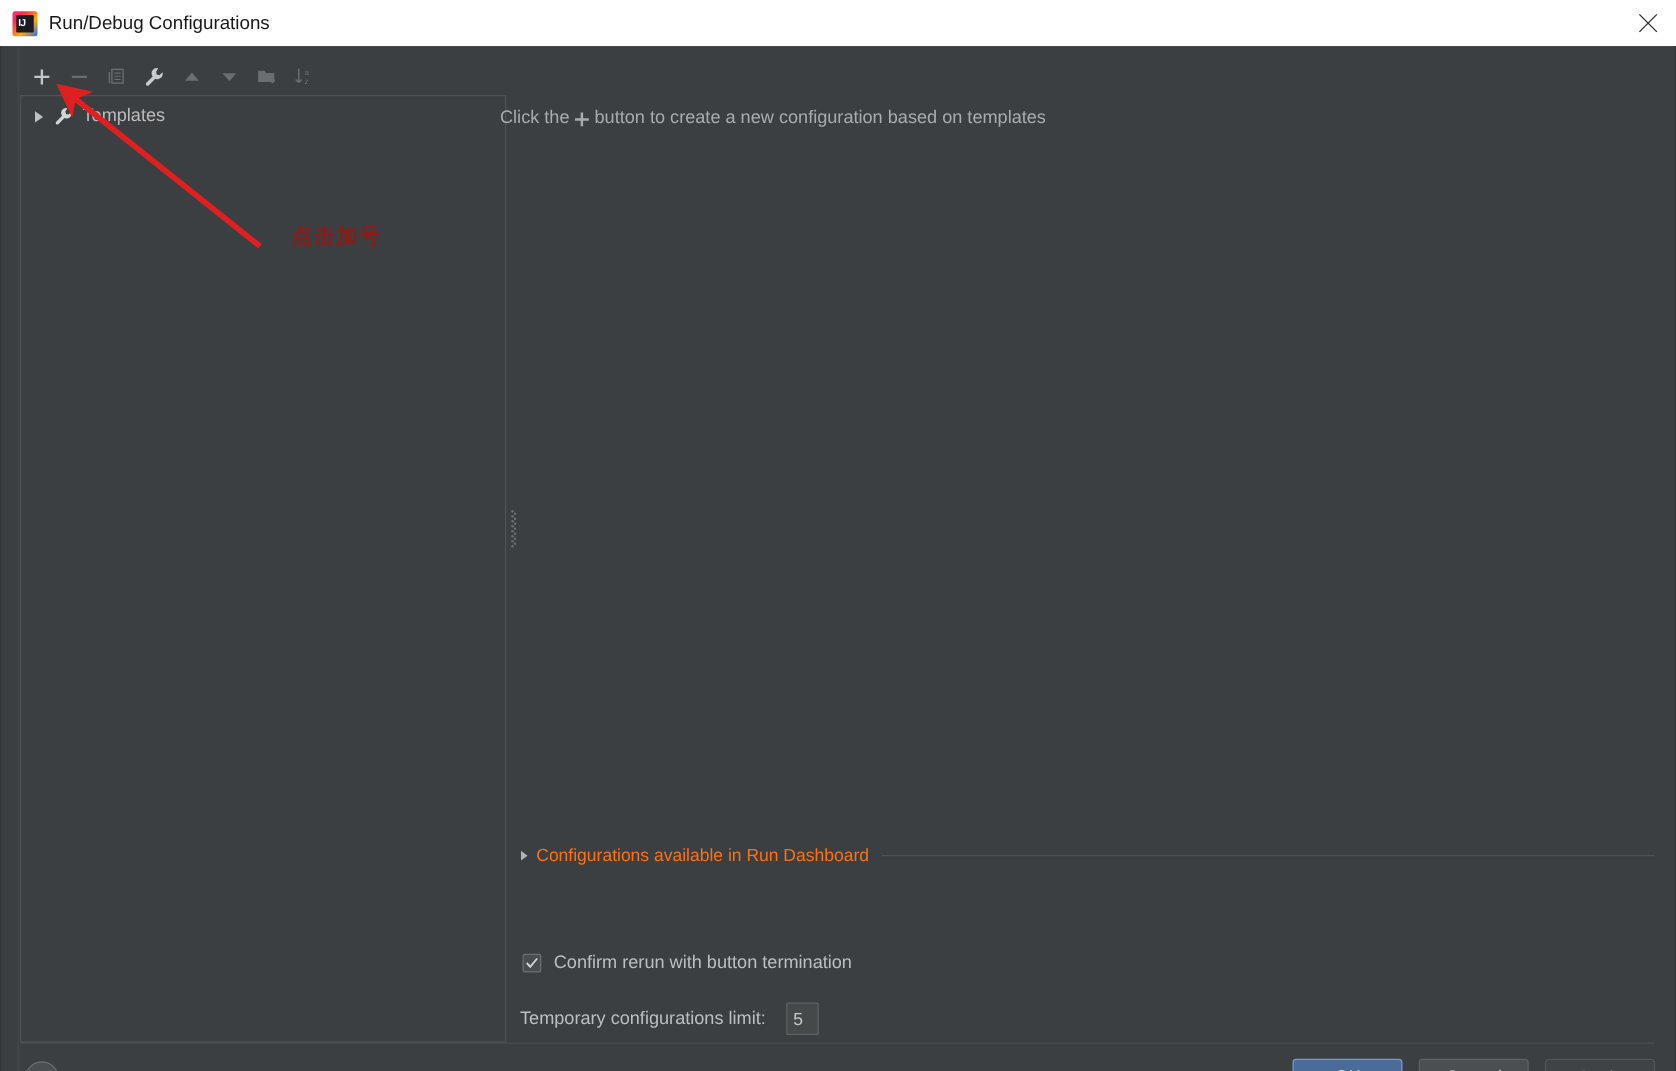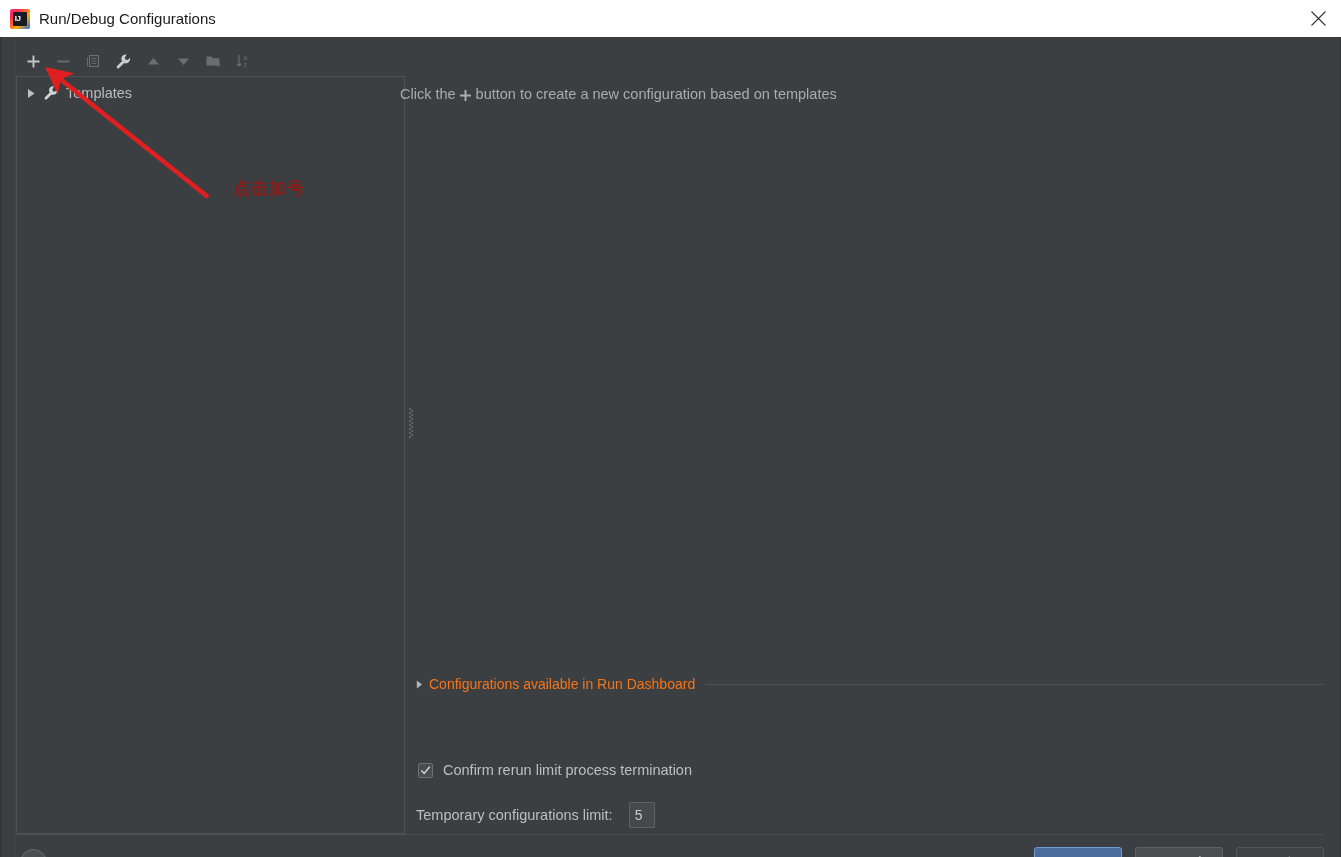--- a/index.html
+++ b/index.html
@@ -439,21 +439,21 @@
       <span class="group-title">Configurations available in Run Dashboard</span>
       <span class="group-rule"></span>
     </div>
 
     <div class="checkbox-row">
       <span class="cb-box">
         <svg width="11" height="11" viewBox="0 0 11 11">
           <path d="M1.4 5.4 L4.2 8.4 L9.7 1.8" stroke="#d2d5d6" stroke-width="1.5" fill="none"></path>
         </svg>
       </span>
-      <span class="cb-label">Confirm rerun limit process termination</span>
+      <span class="cb-label">Confirm rerun with button termination</span>
     </div>
 
     <div class="limit-row">
       <span class="limit-label">Temporary configurations limit:</span>
       <input class="limit-input" type="text" value="5" style="">
     </div>
 
     <div class="bottom-divider"></div>
 
     <div class="help-btn">

